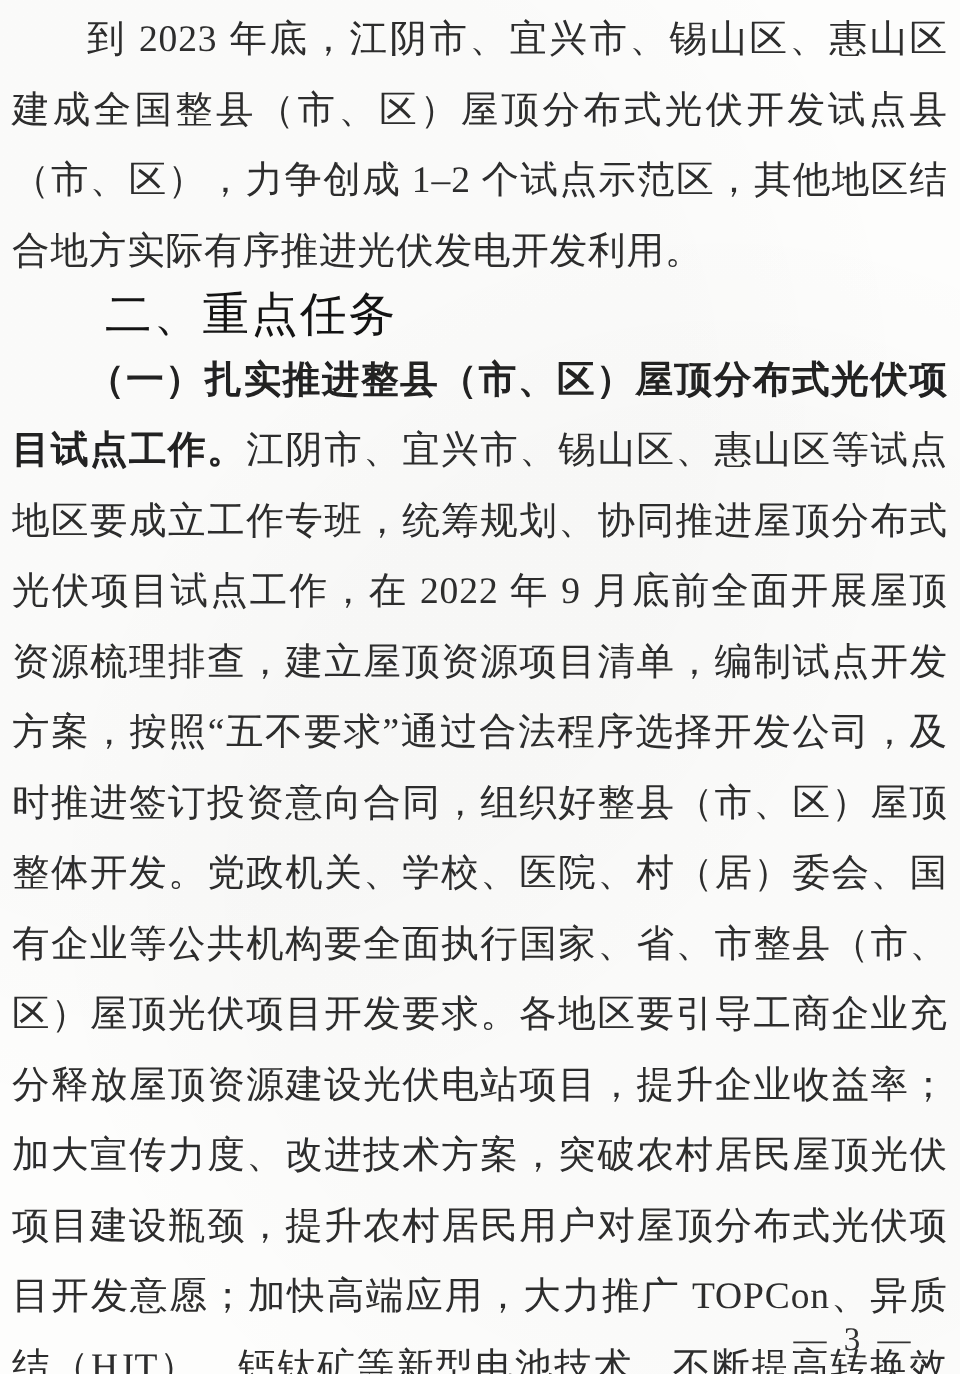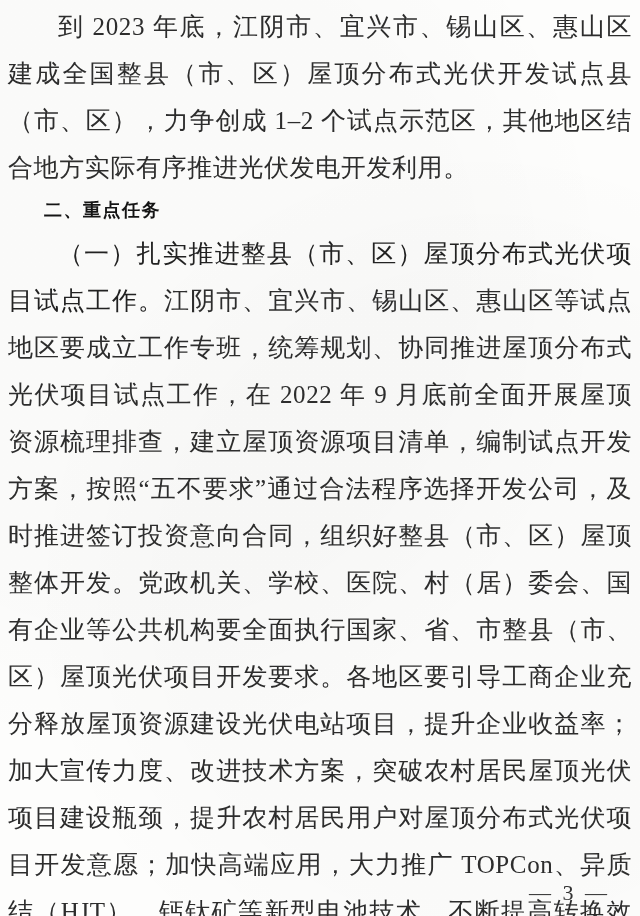--- a/index.html
+++ b/index.html
@@ -27,30 +27,30 @@
   .para {
     margin: 0;
     font-size: 25px;
     line-height: 47px;
     text-align: justify;
     text-indent: 2em;
     letter-spacing: 0.6px;
   }
   .heading {
     margin: 0;
-    font-size: 18px;
+    font-size: 31px;
     line-height: 38.6px;
-    font-weight: 700;
+    font-weight: 400;
     text-indent: 2em;
     letter-spacing: 1.5px;
     color: #141414;
     font-family: "Liberation Sans", "DejaVu Sans", sans-serif;
   }
   .lead {
-    font-weight: 400;
+    font-weight: 700;
     color: #222222;
   }
   .page-number {
     position: absolute;
     right: 30px;
     bottom: 10px;
     font-size: 22px;
     letter-spacing: 3px;
     color: #333333;
     font-family: "Liberation Serif", "DejaVu Serif", serif;

